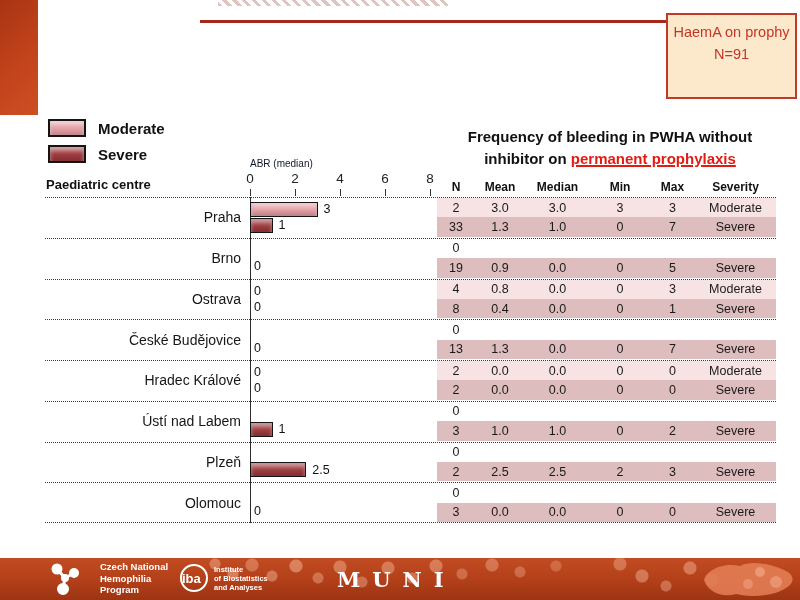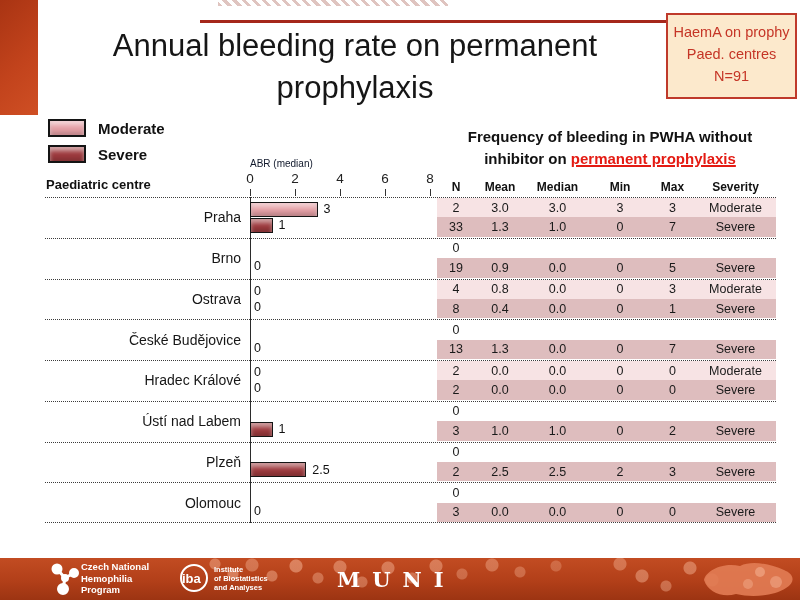--- a/index.html
+++ b/index.html
@@ -89,45 +89,40 @@
       radial-gradient(circle at 556px 8px, rgba(247,185,155,.3) 0 5px, transparent 6px),
       radial-gradient(circle at 620px 6px, rgba(247,185,155,.4) 0 6px, transparent 7px),
       radial-gradient(circle at 642px 18px, rgba(247,185,155,.45) 0 6px, transparent 7px),
       radial-gradient(circle at 666px 28px, rgba(247,185,155,.4) 0 5px, transparent 6px),
       radial-gradient(circle at 690px 10px, rgba(247,185,155,.45) 0 6px, transparent 7px),
       radial-gradient(circle at 712px 22px, rgba(247,185,155,.4) 0 6px, transparent 7px),
       linear-gradient(180deg,#c24c22 0%,#b23f19 55%,#9c3412 100%);
     color:#fff;}
   .cz-map{position:absolute;right:0;top:0;height:42px;width:110px;}
   .logo-cnhp{position:absolute;left:50px;top:3px;display:flex;align-items:center;}
-  .cnhp-text{margin-left:1px;font-size:9.5px;font-weight:bold;line-height:11.5px;}
+  .cnhp-text{margin-left:20px;font-size:9.5px;font-weight:bold;line-height:11.5px;}
   .logo-iba{position:absolute;left:180px;top:6px;display:flex;align-items:center;}
   .iba-ring{width:28px;height:28px;border:2.5px solid #fff;border-radius:50%;
     display:flex;align-items:center;justify-content:flex-start;font-size:13px;font-weight:bold;box-sizing:border-box;}
   .iba-text{margin-left:6px;font-size:7.5px;font-weight:bold;line-height:9px;}
   .logo-muni{position:absolute;left:305px;top:9px;font-family:"DejaVu Serif",serif;
     font-size:21px;font-weight:bold;letter-spacing:12px;margin-left:32px;}
 </style>
 </head>
 <body>
 
 <div class="slide">
 
   <div class="corner-block"></div>
   <div class="top-pattern"></div>
   <div class="title-rule"></div>
 
-  <div class="title">
-    <div>Annual bleeding rate on permanent</div>
-    <div>prophylaxis</div>
-  </div>
 
   <div class="callout">
     <div>HaemA on prophy</div>
-    <div>Paed. centres</div>
     <div>N=91</div>
   </div>
 
   <div class="legend-item mod">
     <span class="swatch mod"></span>
     <span class="legend-label">Moderate</span>
   </div>
   <div class="legend-item sev">
     <span class="swatch sev"></span>
     <span class="legend-label">Severe</span>

